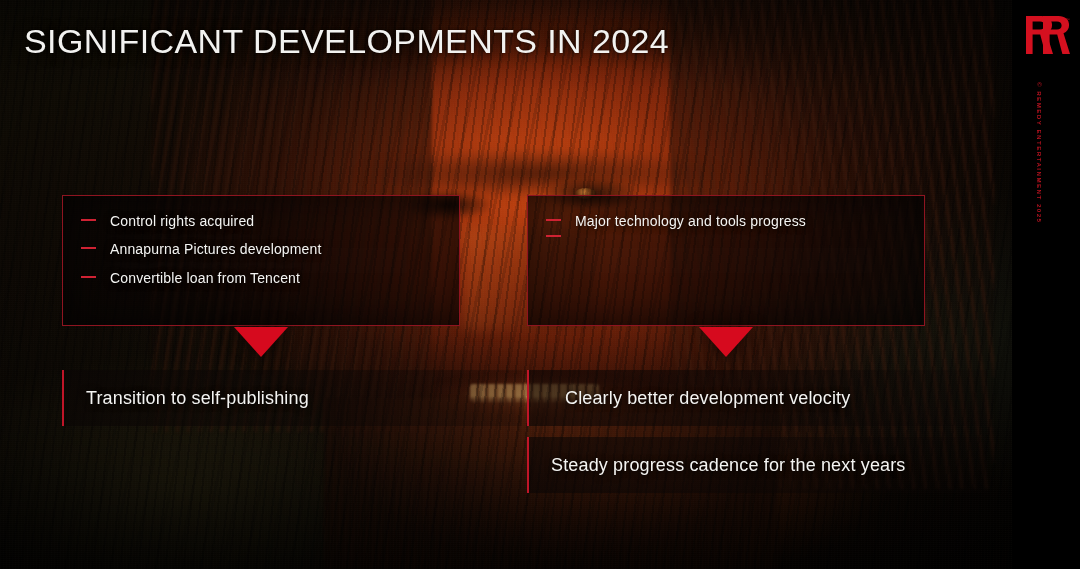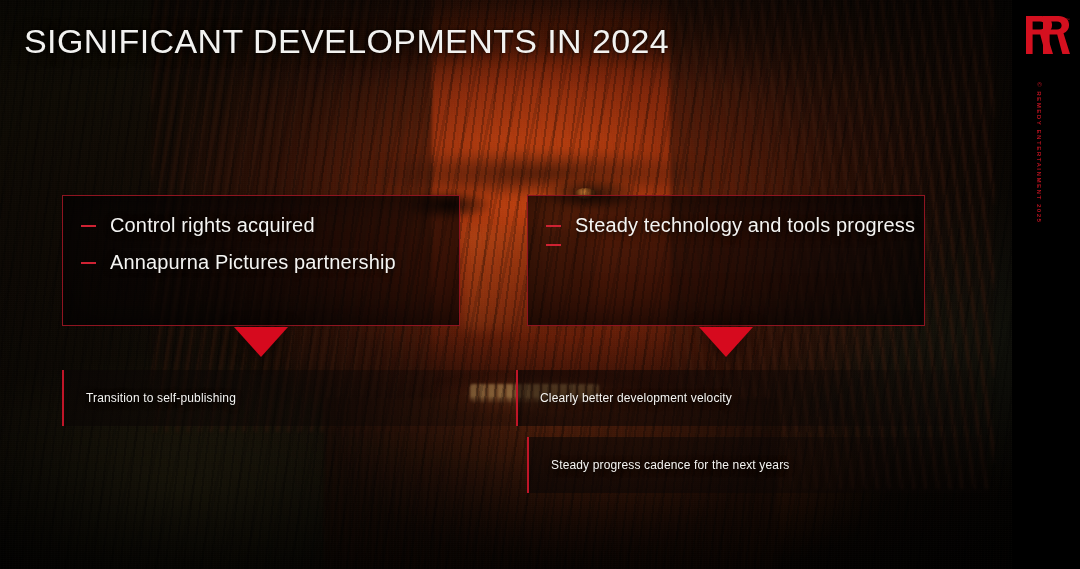--- a/index.html
+++ b/index.html
@@ -149,21 +149,21 @@
   .bullet:last-child { margin-bottom:0; }
 
   .bullet-dash {
     flex:0 0 auto;
     width:15px; height:2px;
     background:#cf2233;
     margin-right:14px;
     position:relative; top:-5px;
   }
   .bullet-text {
-    font-size:20px;
+    font-size:14px;
     color:#f4f4f2;
     line-height:1.38;
     letter-spacing:0.15px;
     text-shadow:0 1px 7px rgba(0,0,0,0.85);
     white-space:nowrap;
   }
 
   
   .arrow {
     position:absolute;
@@ -177,29 +177,29 @@
   .arrow-right { left:699px; top:327px; }
 
   
   .conclusion {
     position:absolute;
     border-left:2px solid #c01528;
     background:linear-gradient(90deg, rgba(10,5,4,0.62) 0%, rgba(10,5,4,0.42) 62%, rgba(10,5,4,0.20) 100%);
     display:flex; align-items:center;
   }
   .conclusion-text {
-    font-size:12px;
+    font-size:18px;
     color:#f4f4f2;
     letter-spacing:0.15px;
     text-shadow:0 1px 7px rgba(0,0,0,0.88);
     padding-left:22px;
     white-space:nowrap;
   }
   .conc-1 { left:62px;  top:370px; width:460px; height:56px; }
-  .conc-2 { left:516px; top:370px; width:460px; height:56px; }
+  .conc-2 { left:527px; top:370px; width:460px; height:56px;padding-left:14px; }
   .conc-3 { left:527px; top:437px; width:460px; height:56px; }
 
   
   .logo-rail {
     position:absolute; right:0; top:0;
     width:68px; height:569px;
     background:#000;
   }
   .logo-mark {
     position:absolute; left:12px; top:14px;
@@ -242,30 +242,34 @@
   <div class="title">SIGNIFICANT DEVELOPMENTS IN 2024</div>
 
   <div class="panel panel-left">
     <div class="bullets">
       <div class="bullet">
         <span class="bullet-dash"></span>
         <span class="bullet-text">Control rights acquired</span>
       </div>
       <div class="bullet">
         <span class="bullet-dash"></span>
-        <span class="bullet-text">Annapurna Pictures partnership</span>
+        <span class="bullet-text">Annapurna Pictures development</span>
+      </div>
+      <div class="bullet">
+        <span class="bullet-dash"></span>
+        <span class="bullet-text">Convertible loan from Tencent</span>
       </div>
     </div>
   </div>
 
   <div class="panel panel-right">
     <div class="bullets">
       <div class="bullet">
         <span class="bullet-dash"></span>
-        <span class="bullet-text">Steady technology and tools progress</span>
+        <span class="bullet-text">Major technology and tools progress</span>
       </div>
       <div class="bullet">
         <span class="bullet-dash"></span>
       </div>
     </div>
   </div>
 
   <div class="arrow arrow-left"></div>
   <div class="arrow arrow-right"></div>
 

